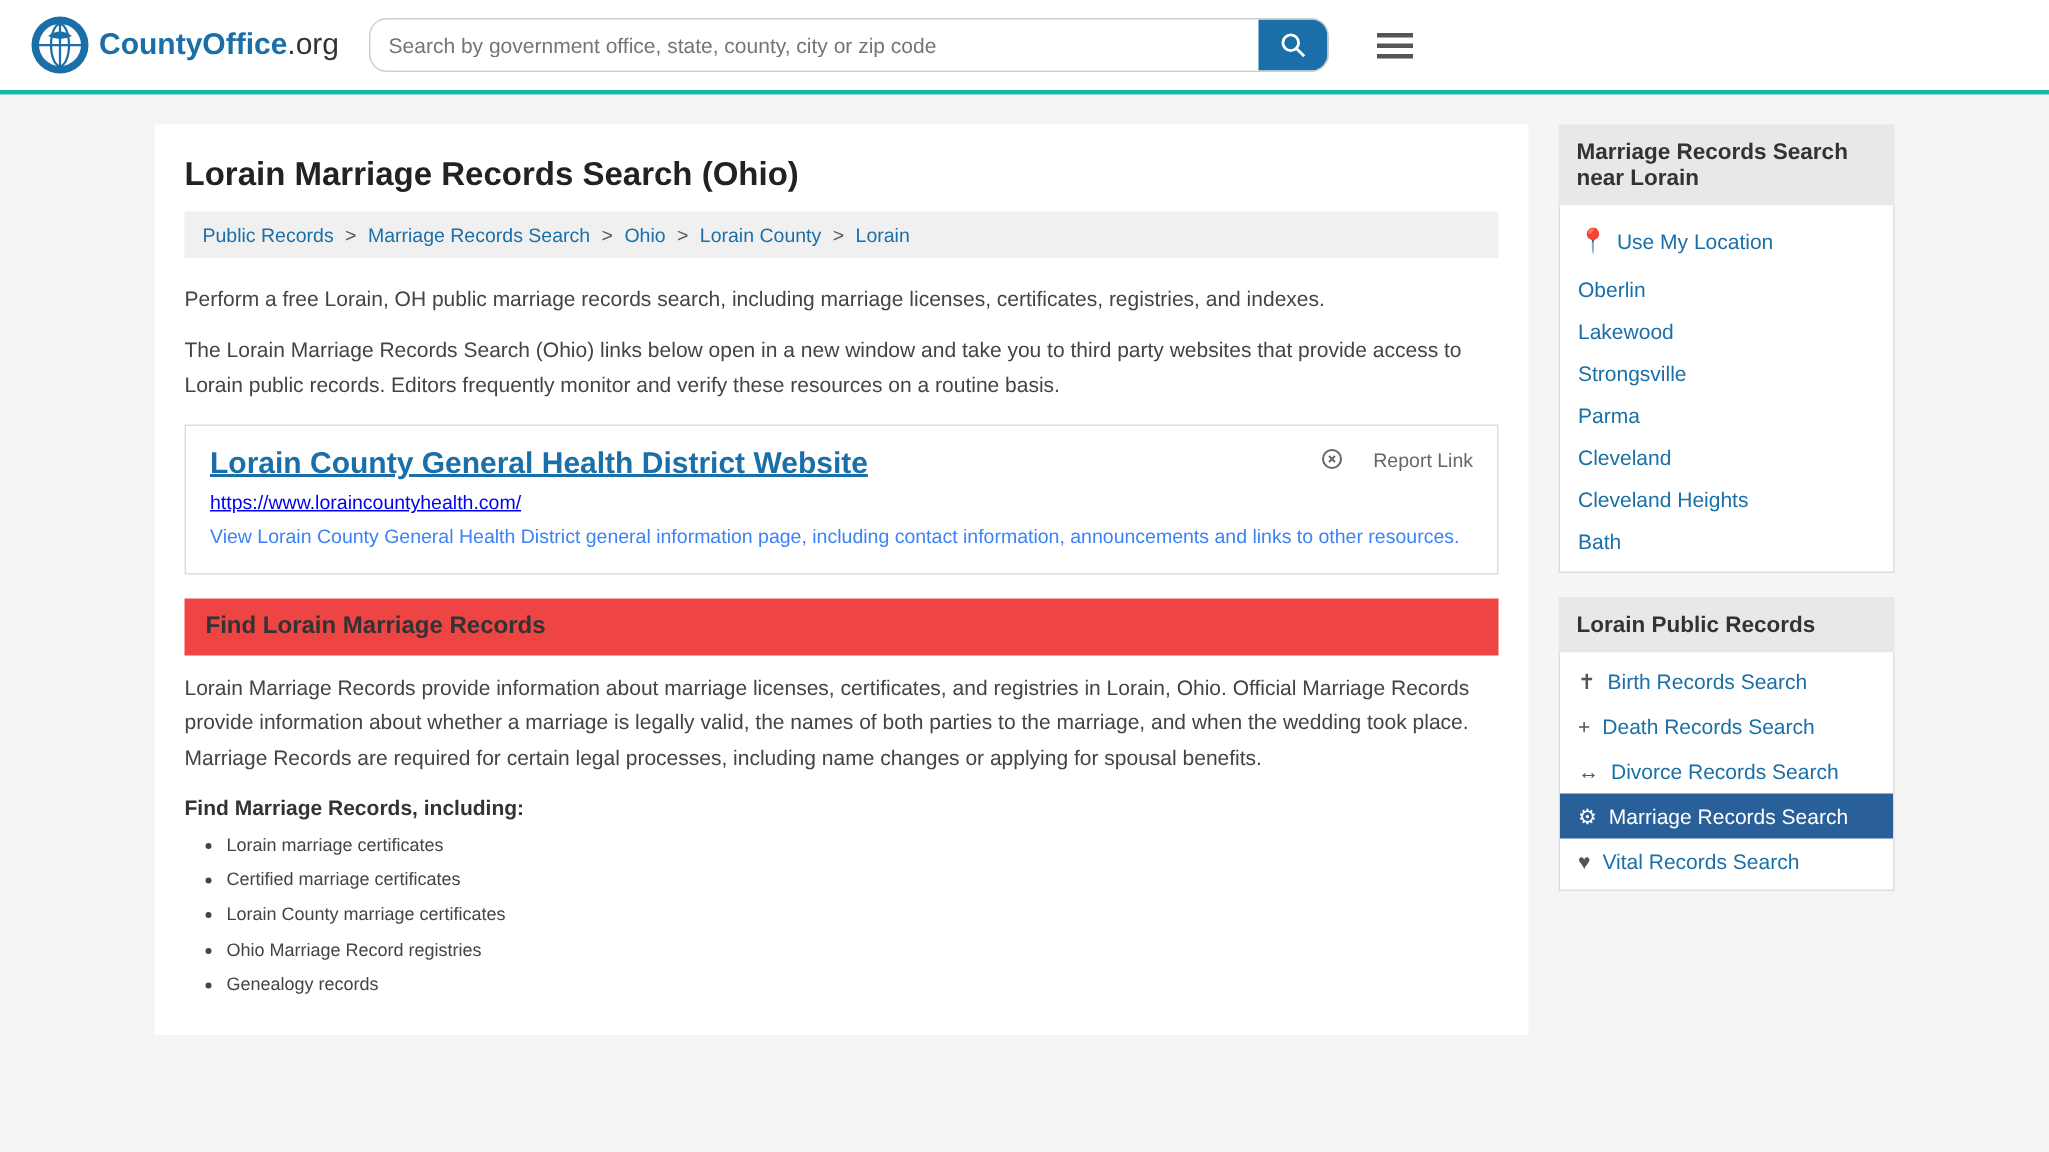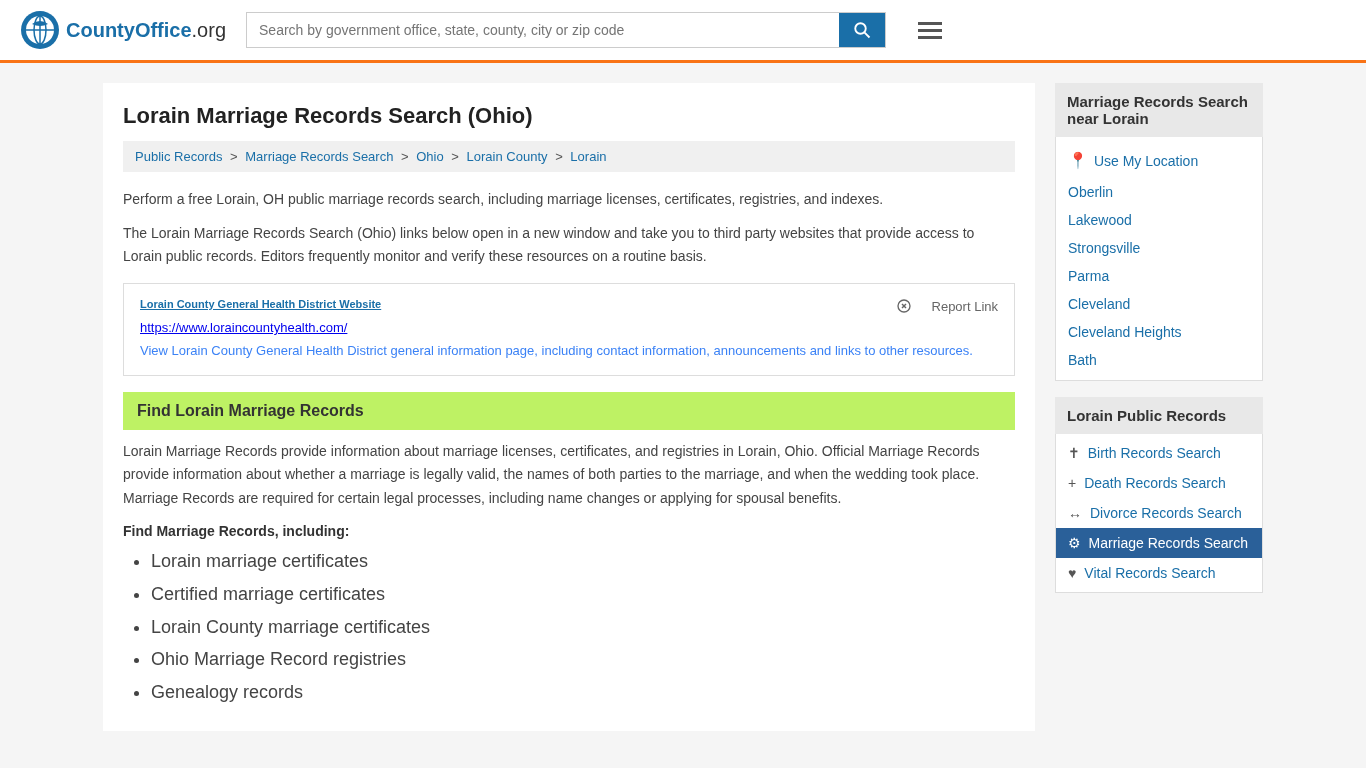--- a/index.html
+++ b/index.html
@@ -1,42 +1,42 @@
 <!DOCTYPE html>
 <html><head>
   <meta charset="utf-8">
   <style>
     * { margin: 0; padding: 0; box-sizing: border-box; }
     body { font-family: Arial, sans-serif; font-size: 14px; color: #333; background: #f5f5f5; }
 
     
     #header {
       background: #fff;
-      border-bottom: 3px solid #f97316;
+      border-bottom: 3px solid #14b8a6;
       padding: 10px 20px;
       display: flex;
       align-items: center;
       gap: 20px;
     }
     #logo-area {
       display: flex;
       align-items: center;
       gap: 6px;
       flex-shrink: 0;
     }
     #logo-icon {
       width: 40px;
       height: 40px;
     }
     #search-bar-container {
       flex: 1;
       max-width: 640px;
       display: flex;
       border: 1px solid #ccc;
-      border-radius: 0;
+      border-radius: 12px;
       overflow: hidden;
     }
     #search-input {
       flex: 1;
       padding: 8px 12px;
       border: none;
       outline: none;
       font-size: 14px;
       color: #999;
     }
@@ -71,21 +71,21 @@
       padding: 20px;
       display: flex;
       gap: 20px;
     }
     #content {
       flex: 1;
       background: #fff;
       padding: 20px;
     }
     #sidebar {
-      width: 208px;
+      width: 224px;
       flex-shrink: 0;
     }
 
     
     #page-title {
       font-size: 22px;
       font-weight: bold;
       color: #222;
       margin-bottom: 12px;
     }
@@ -112,52 +112,52 @@
       margin: 16px 0;
       background: #fff;
     }
     .link-card-header {
       display: flex;
       justify-content: space-between;
       align-items: flex-start;
       margin-bottom: 6px;
     }
     .link-card-title {
-      font-size: 11px;
+      font-size: 20px;
       font-weight: bold;
       color: #1a6fa8;
       text-decoration: underline;
       cursor: pointer;
     }
     .report-link-btn {
       display: flex;
       align-items: center;
       gap: 20px;
       background: none;
       border: none;
       color: #666;
       cursor: pointer;
       font-size: 13px;
     }
     .link-url { color: #1a6fa8; font-size: 13px; margin-bottom: 6px; }
     .link-desc { font-size: 13px; color: #3b82f6; line-height: 1.5; }
 
     
     .find-section-header {
-      background: #bef264;
+      background: #ef4444;
       padding: 10px 14px;
       font-size: 16px;
       font-weight: bold;
       color: #333;
       margin: 16px 0 10px 0;
     }
     .find-section-body { font-size: 14px; line-height: 1.7; color: #444; margin-bottom: 12px; }
     .find-subheader { font-size: 14px; font-weight: bold; color: #333; margin-bottom: 8px; }
     .find-list { list-style: disc; padding-left: 28px; }
-    .find-list li { margin-bottom: 4px; font-size: 18px; color: #444; line-height: 1.6; }
+    .find-list li { margin-bottom: 4px; font-size: 12px; color: #444; line-height: 1.6; }
 
     
     .sidebar-section-title {
       background: #e8e8e8;
       padding: 10px 12px;
       font-size: 15px;
       font-weight: bold;
       color: #333;
       margin-bottom: 0;
     }

